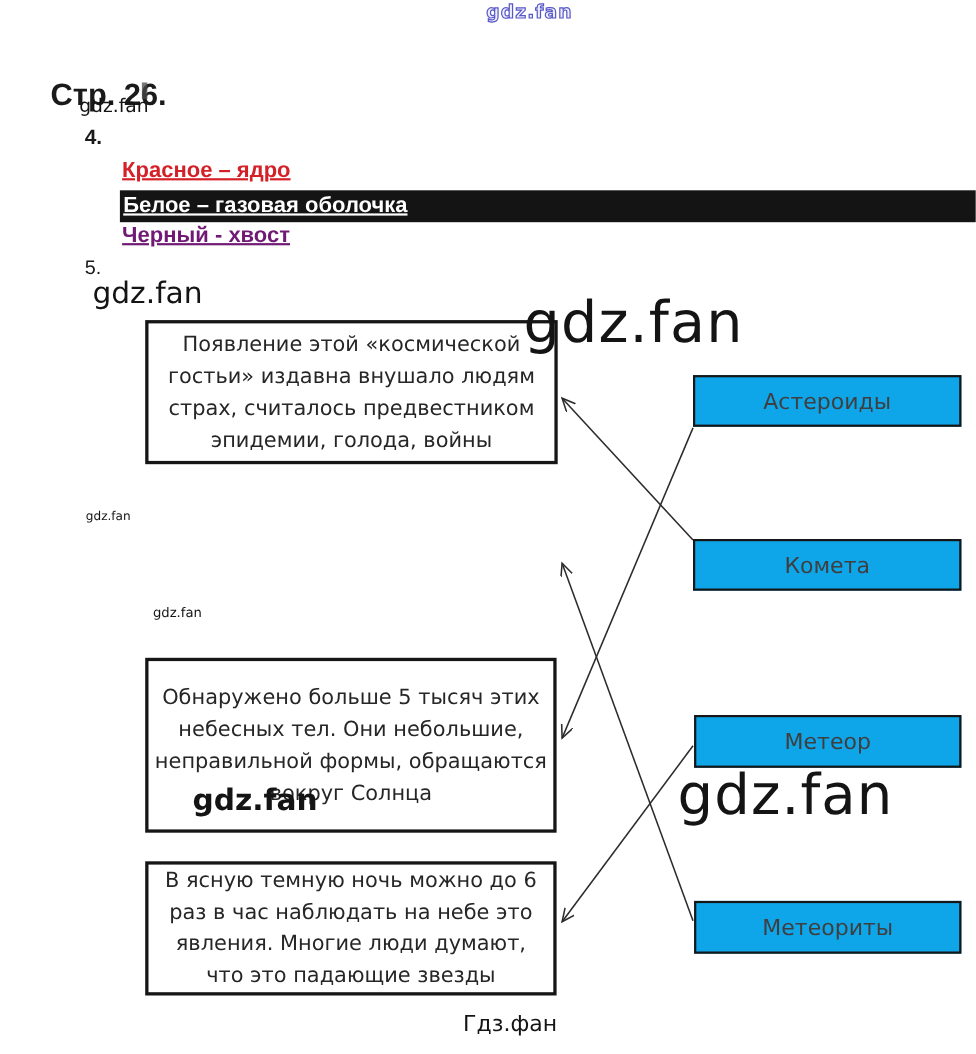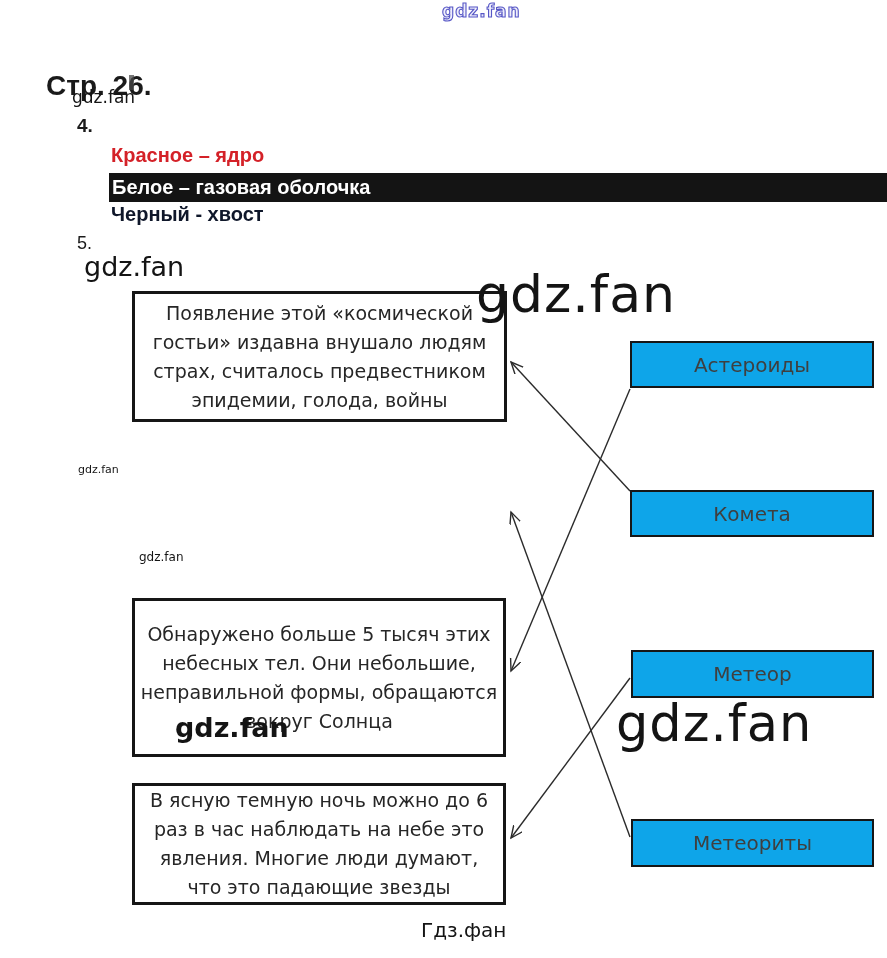--- a/index.html
+++ b/index.html
@@ -26,25 +26,25 @@
   .wm-footer { left:389px; top:918px; font-size:20px; }
 
   
   .page-title { left:14px; top:70px; font-size:28px; font-weight:700;
     font-family:"Liberation Sans","DejaVu Sans",sans-serif; }
   .partial-glyph { left:97px; top:75px; width:5px; height:15px; background:#4a4a4a; opacity:.75; }
   .task-number { font-family:"Liberation Sans","DejaVu Sans",sans-serif; }
   .num4 { left:45px; top:115px; font-size:19px; font-weight:700; }
   .num5 { left:45px; top:233px; font-size:18px; font-weight:400; }
   .ans-line { font-weight:700; font-size:20px; white-space:nowrap;
-    font-family:"Liberation Sans","DejaVu Sans",sans-serif; }
+    font-family:"Liberation Sans","DejaVu Sans",sans-serif;text-decoration:underline; }
   .ans-red { left:79px; top:144px; color:#d42128; }
   .ans-white { left:77px; top:173px; width:798px; height:29px; background:#141414;
     color:#ffffff; line-height:29px; padding-left:3px; }
-  .ans-black { left:79px; top:203px; color:#0f172a; }
+  .ans-black { left:79px; top:203px; color:#701a75; }
 
   
   .desc-box {
     border:3px solid #161616; background:#fff;
     display:flex; align-items:center; justify-content:center; text-align:center;
     font-size:19px; line-height:29px; color:#262626; padding:12px 5px;
   }
   .term-box {
     border:2px solid #161616; background:#0ea5e9;
     display:flex; align-items:center; justify-content:center; text-align:center;

